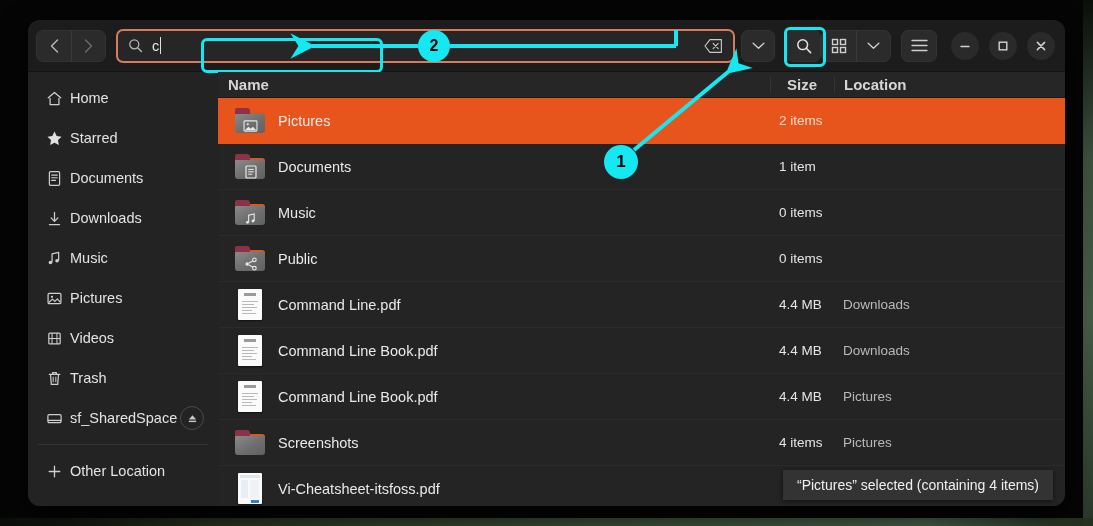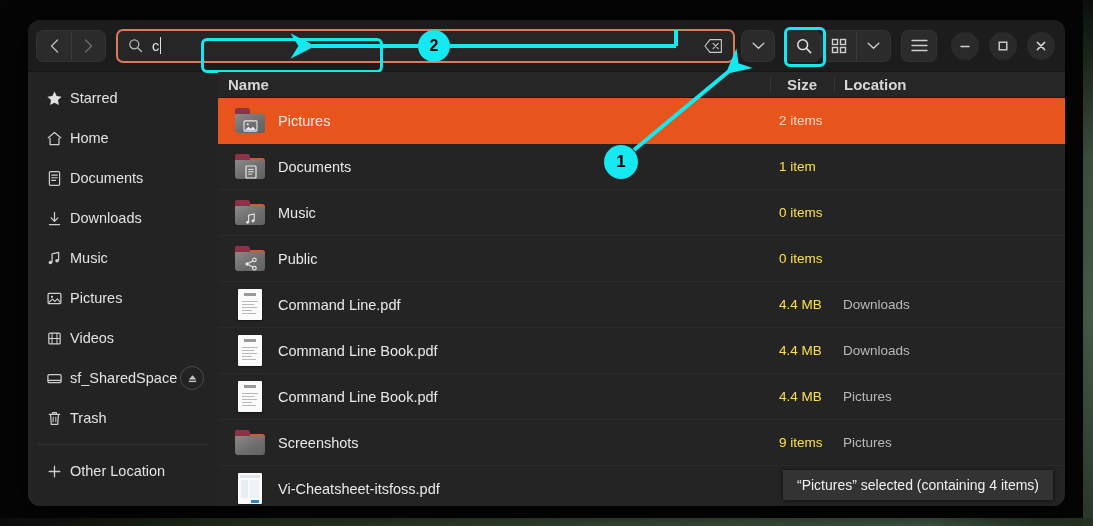--- a/index.html
+++ b/index.html
@@ -153,21 +153,21 @@
   .ch-size { width: 64px; padding-left: 16px; border-left: 1px solid #343434; }
   .ch-loc  { flex: 1; padding-left: 9px; border-left: 1px solid #343434; }
 
   .row {
     display: flex; align-items: center; height: 46px;
     border-bottom: 1px solid #2b2b2b;
     color: #e9e9e9; font-size: 14.5px;
   }
   .row.sel { background: #e8551c; border-bottom-color: #e8551c; }
   .row .namecell { width: 552px; display: flex; align-items: center; padding-left: 14px; }
-  .row .sizecell { width: 64px; padding-left: 9px; color: #fde047; font-size: 13.5px; }
+  .row .sizecell { width: 64px; padding-left: 9px; color: #e5e5e5; font-size: 13.5px; }
   .row.sel .sizecell { color: #ffd9c8; }
   .row .loccell { flex: 1; padding-left: 9px; color: #b9b9b9; font-size: 13.5px; }
 
   .icon-slot { width: 36px; height: 34px; display: flex; align-items: center; justify-content: center; margin-right: 10px; }
 
   
   .folder { position: relative; width: 30px; height: 25px; }
   .folder .tab {
     position: absolute; left: 0; top: 0; width: 15px; height: 6px;
     background: #8d3246; border-radius: 2px 3px 0 0;
@@ -323,33 +323,33 @@
       </div>
     </div>
 
     <div class="body">
 
       <div class="sidebar">
 
         <div class="side-item">
           <span class="ico">
             <svg width="17" height="17" viewBox="0 0 18 18">
+                <path d="M2.4 8.2L9 2.6l6.6 5.6M4.3 8.8v6.6h9.4V8.8" stroke="#cfcfcf" stroke-width="1.3" fill="none" stroke-linecap="round" stroke-linejoin="round"></path>
+              </svg>
+          </span>
+          <span>Home</span>
+        </div>
+
+        <div class="side-item">
+          <span class="ico">
+            <svg width="17" height="17" viewBox="0 0 18 18">
                 <path d="M9 1.6l2.3 4.8 5.2.7-3.8 3.6.9 5.2L9 13.4l-4.6 2.5.9-5.2L1.5 7.1l5.2-.7z" fill="#e0e0e0"></path>
               </svg>
           </span>
           <span>Starred</span>
-        </div>
-
-        <div class="side-item">
-          <span class="ico">
-            <svg width="17" height="17" viewBox="0 0 18 18">
-                <path d="M2.4 8.2L9 2.6l6.6 5.6M4.3 8.8v6.6h9.4V8.8" stroke="#cfcfcf" stroke-width="1.3" fill="none" stroke-linecap="round" stroke-linejoin="round"></path>
-              </svg>
-          </span>
-          <span>Home</span>
         </div>
 
         <div class="side-item">
           <span class="ico">
             <svg width="17" height="17" viewBox="0 0 18 18">
                 <rect x="3.6" y="1.8" width="10.8" height="14.4" rx="1.2" stroke="#cfcfcf" stroke-width="1.3" fill="none"></rect>
                 <path d="M6 5.4h6M6 8.2h6M6 11h4" stroke="#cfcfcf" stroke-width="1.2" stroke-linecap="round"></path>
               </svg>
           </span>
           <span>Documents</span>
@@ -387,46 +387,46 @@
         </div>
 
         <div class="side-item">
           <span class="ico">
             <svg width="17" height="17" viewBox="0 0 18 18">
                 <rect x="3" y="3.2" width="12" height="11.6" rx="1" stroke="#cfcfcf" stroke-width="1.3" fill="none"></rect>
                 <path d="M6.4 3.2v11.6M11.6 3.2v11.6M3 9h12" stroke="#cfcfcf" stroke-width="1.1"></path>
               </svg>
           </span>
           <span>Videos</span>
+        </div>
+
+        <div class="side-item">
+          <span class="ico">
+            <svg width="17" height="17" viewBox="0 0 18 18">
+                <path d="M3.4 4.6h11.2M7 4.6V2.8h4v1.8M4.8 4.6l.8 10.6h6.8l.8-10.6" stroke="#cfcfcf" stroke-width="1.3" fill="none" stroke-linecap="round" stroke-linejoin="round"></path>
+                <path d="M7.6 7.4v5M10.4 7.4v5" stroke="#cfcfcf" stroke-width="1.1" stroke-linecap="round"></path>
+              </svg>
+          </span>
+          <span>Trash</span>
         </div>
 
         <div class="side-item">
           <span class="ico">
             <svg width="17" height="17" viewBox="0 0 18 18">
                 <rect x="2" y="5" width="14" height="8.4" rx="1.4" stroke="#cfcfcf" stroke-width="1.3" fill="none"></rect>
                 <path d="M2 11h14" stroke="#cfcfcf" stroke-width="1.1"></path>
               </svg>
           </span>
           <span>sf_SharedSpace</span>
           <span class="eject">
             <svg width="11" height="11" viewBox="0 0 12 12">
                 <path d="M6 2.4l4 4.6H2z" fill="#c9c9c9"></path>
                 <rect x="2" y="8.4" width="8" height="1.5" fill="#c9c9c9"></rect>
               </svg>
           </span>
-        </div>
-
-        <div class="side-item">
-          <span class="ico">
-            <svg width="17" height="17" viewBox="0 0 18 18">
-                <path d="M3.4 4.6h11.2M7 4.6V2.8h4v1.8M4.8 4.6l.8 10.6h6.8l.8-10.6" stroke="#cfcfcf" stroke-width="1.3" fill="none" stroke-linecap="round" stroke-linejoin="round"></path>
-                <path d="M7.6 7.4v5M10.4 7.4v5" stroke="#cfcfcf" stroke-width="1.1" stroke-linecap="round"></path>
-              </svg>
-          </span>
-          <span>Trash</span>
         </div>
 
         <div class="side-sep"></div>
 
         <div class="side-item">
           <span class="ico">
             <svg width="17" height="17" viewBox="0 0 18 18">
                 <path d="M9 3.4v11.2M3.4 9h11.2" stroke="#cfcfcf" stroke-width="1.4" stroke-linecap="round"></path>
               </svg>
           </span>
@@ -587,21 +587,21 @@
           <div class="namecell">
             <span class="icon-slot">
               <span class="folder">
                   <span class="band"></span>
                   <span class="tab"></span>
                   <span class="body"></span>
                 </span>
             </span>
             <span>Screenshots</span>
           </div>
-          <div class="sizecell">9 items</div>
+          <div class="sizecell">4 items</div>
           <div class="loccell">Pictures</div>
         </div>
 
         <div class="row">
           <div class="namecell">
             <span class="icon-slot">
               <span class="doc cheat">
                   <span class="thumb"></span>
                   <span class="c1"></span>
                   <span class="c2"></span>

